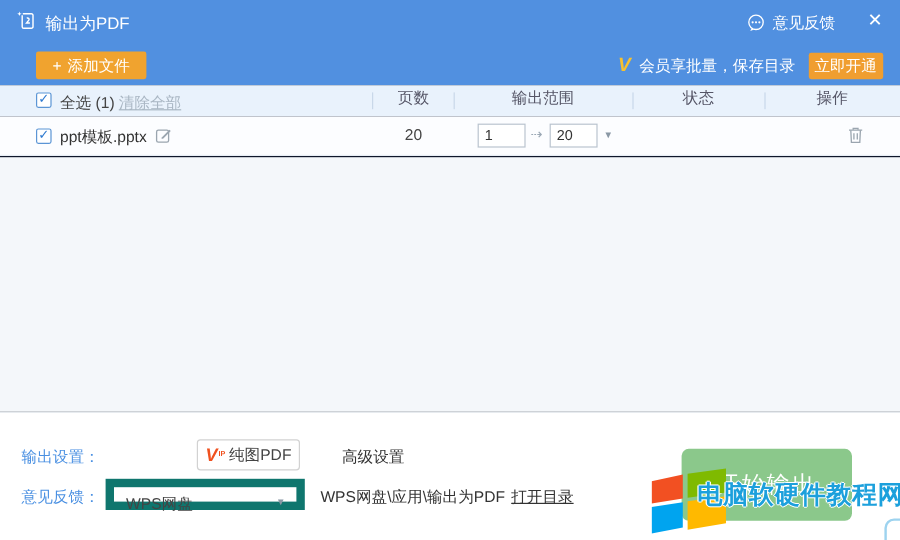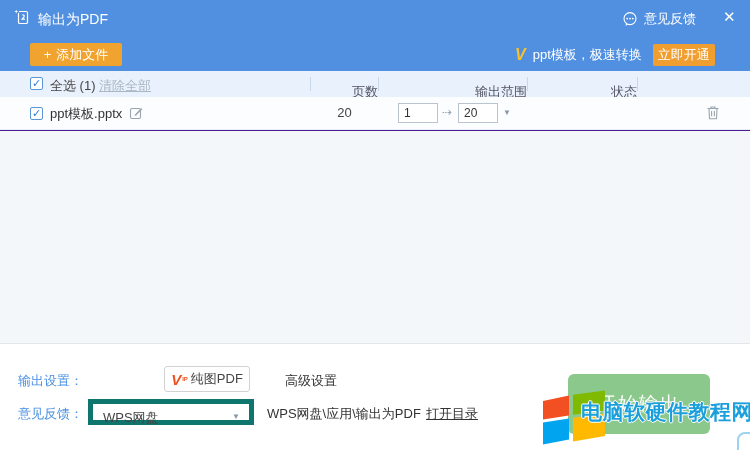--- a/index.html
+++ b/index.html
@@ -1,17 +1,17 @@
 <!DOCTYPE html>
 <html><head>
 <meta charset="utf-8">
 <style>
   * { margin:0; padding:0; box-sizing:border-box; }
   body { background:#888; font-family:"Liberation Sans","DejaVu Sans",sans-serif; }
-  .app { position:relative; width:750px; height:450px; background:#4c1d95; overflow:hidden;
+  .app { position:relative; width:750px; height:450px; background:#0f172a; overflow:hidden;
          font-family:"Liberation Sans","DejaVu Sans",sans-serif; }
 
   
   .topbar { position:absolute; left:0; top:0; width:750px; height:71px; background:#5190e0; }
   .doc-icon { position:absolute; left:13px; top:8px; }
   .win-title { position:absolute; left:38px; top:11px; color:#fff; font-size:14px; }
   .feedback { position:absolute; left:622px; top:10px; display:flex; align-items:center; gap:6px;
               color:#fff; font-size:13px; cursor:pointer; }
   .close-btn { position:absolute; left:723px; top:8px; color:#fff; font-size:15px; cursor:pointer; }
   .add-file { position:absolute; left:30px; top:43px; width:92px; height:23px; background:#f0a32f;
@@ -25,21 +25,21 @@
 
   
   .thead { position:absolute; left:0; top:71px; width:750px; height:26px; background:#e9f2fc; }
   .checkbox { position:absolute; width:13px; height:13px; background:#fff; border:1px solid #5b95d5;
               border-radius:2px; color:#2f7ad0; font-size:11px; line-height:11px; text-align:center;
               font-weight:bold; cursor:pointer; }
   .select-all { position:absolute; left:50px; top:6px; font-size:13px; color:#444; }
   .clear-all { position:absolute; left:99px; top:6px; font-size:13px; color:#a9b6c3;
                text-decoration:underline; cursor:pointer; }
   .divider { position:absolute; top:6px; width:1px; height:14px; background:#c9d8e9; }
-  .colhead { position:absolute; top:12px; font-size:13px; color:#556; text-align:right; }
+  .colhead { position:absolute; top:2px; font-size:13px; color:#556; text-align:center; }
   .file-row { position:absolute; left:0; top:97px; width:750px; height:33px; background:#fcfdff;
               border-bottom:1px solid #e8eef5; }
   .filename { position:absolute; left:50px; top:8px; font-size:13px; color:#333; }
   .edit-icon { position:absolute; left:129px; top:8px; cursor:pointer; }
   .pages-cell { position:absolute; left:311px; top:8px; width:67px; text-align:center; font-size:13px; color:#444; }
   .range-input { position:absolute; top:6px; width:40px; height:20px; border:1px solid #b9c4cf;
                  font-size:12px; padding-left:5px; color:#333; background:#fff; }
   .range-arrow { position:absolute; left:442px; top:8px; color:#9aa7b4; font-size:12px; }
   .row-caret { position:absolute; left:503px; top:11px; color:#8a98a5; font-size:8px; cursor:pointer; }
   .trash { position:absolute; left:705px; top:7px; cursor:pointer; }
@@ -53,21 +53,21 @@
   .normal-pdf { position:absolute; left:88px; top:22px; width:69px; height:26px; background:#4a90e2;
                 border:none; border-radius:3px; color:#fff; font-size:13px; cursor:pointer; }
   .image-pdf { position:absolute; left:164px; top:22px; width:86px; height:26px; background:#fff;
                border:1px solid #d2d2d2; border-radius:3px; color:#444; font-size:13px; cursor:pointer;
                display:flex; align-items:center; justify-content:center; gap:3px; }
   .vip-logo-v { color:#f0511f; font-style:italic; font-weight:bold; font-size:15px; }
   .vip-logo-ip { color:#f0511f; font-weight:bold; font-size:6px; margin-left:-2px; vertical-align:-3px; }
   .advanced { position:absolute; left:257px; top:28px; font-size:13px; color:#333;
               cursor:pointer;margin-left:28px; }
   .dir-select { position:absolute; left:88px; top:55px; width:166px; height:26px; background:#fff;
-                border:5px solid #0f766e; cursor:pointer; }
+                border:7px solid #0f766e; cursor:pointer; }
   .dir-select .val { position:absolute; left:10px; top:5px; font-size:13px; color:#444; }
   .dir-select .caret { position:absolute; right:9px; top:8px; font-size:8px; color:#8a98a5; }
   .save-path { position:absolute; left:267px; top:61px; font-size:13px; color:#333; }
   .open-dir { position:absolute; left:426px; top:61px; font-size:13px; color:#333;
               text-decoration:underline; cursor:pointer; }
   .start-btn { position:absolute; left:568px; top:30px; width:142px; height:60px; background:#8bc88b;
                border:none; border-radius:6px; color:#fff; font-size:19px; letter-spacing:2px; cursor:pointer; }
 
   
   .watermark { position:absolute; left:0; top:0; width:750px; height:450px; pointer-events:none; z-index:10;text-align:center; }
@@ -106,36 +106,37 @@
     </span>
     <span class="close-btn">✕</span>
 
     <button class="add-file">
       <span>+</span>
       <span>添加文件</span>
     </button>
 
     <div class="member">
       <span class="vip-v">V</span>
-      <span class="member-text">ppt模板，极速转换</span>
+      <span class="member-text">会员享批量，保存目录</span>
       <button class="upgrade">立即开通</button>
     </div>
   </div>
 
   <div class="thead">
     <span class="checkbox" style="left:30px; top:6px;">✓</span>
     <span class="select-all">全选 (1)</span>
     <span class="clear-all">清除全部</span>
     <span class="divider" style="left:310px;"></span>
     <span class="colhead" style="left:311px; width:67px;">页数</span>
     <span class="divider" style="left:378px;"></span>
     <span class="colhead" style="left:378px; width:149px;">输出范围</span>
     <span class="divider" style="left:527px;"></span>
     <span class="colhead" style="left:527px; width:110px;">状态</span>
     <span class="divider" style="left:637px;"></span>
+    <span class="colhead" style="left:637px; width:113px;">操作</span>
   </div>
 
   <div class="file-row">
     <span class="checkbox" style="left:30px; top:10px;">✓</span>
     <span class="filename">ppt模板.pptx</span>
     <span class="edit-icon">
       <svg width="15" height="15" viewBox="0 0 15 15">
         <rect x="1.5" y="3.5" width="10" height="10" rx="1.5" fill="none" stroke="#9aa5af" stroke-width="1.1"></rect>
         <path d="M6 9.4 L12.2 3.1 l1.1 1.1 L7.1 10.4 l-1.5.4z" fill="#9aa5af"></path>
       </svg>

